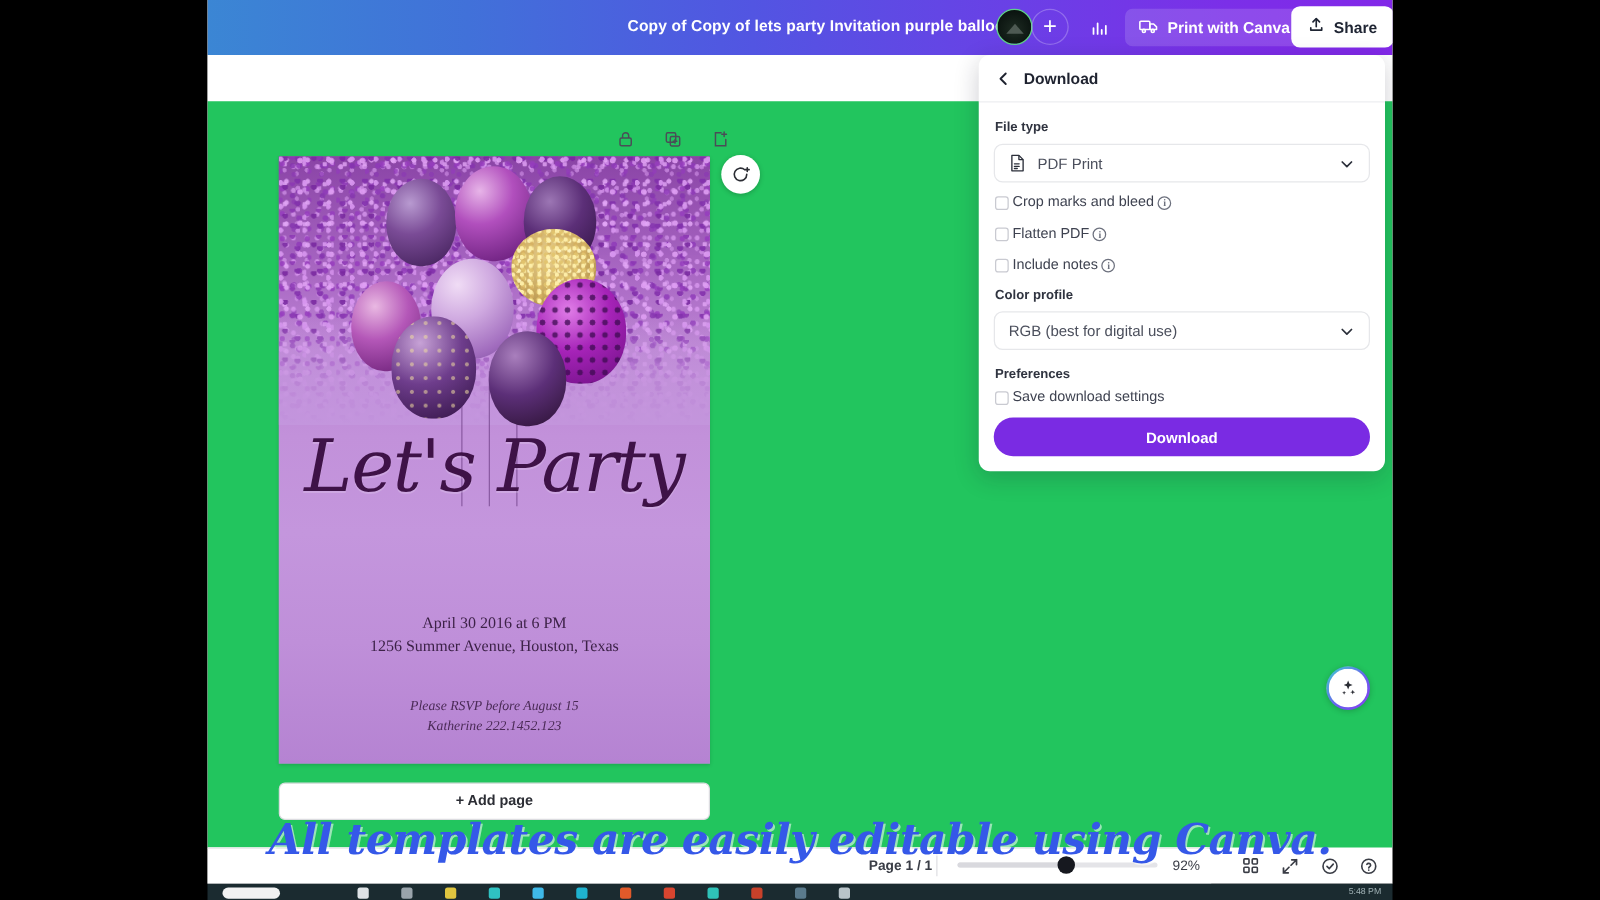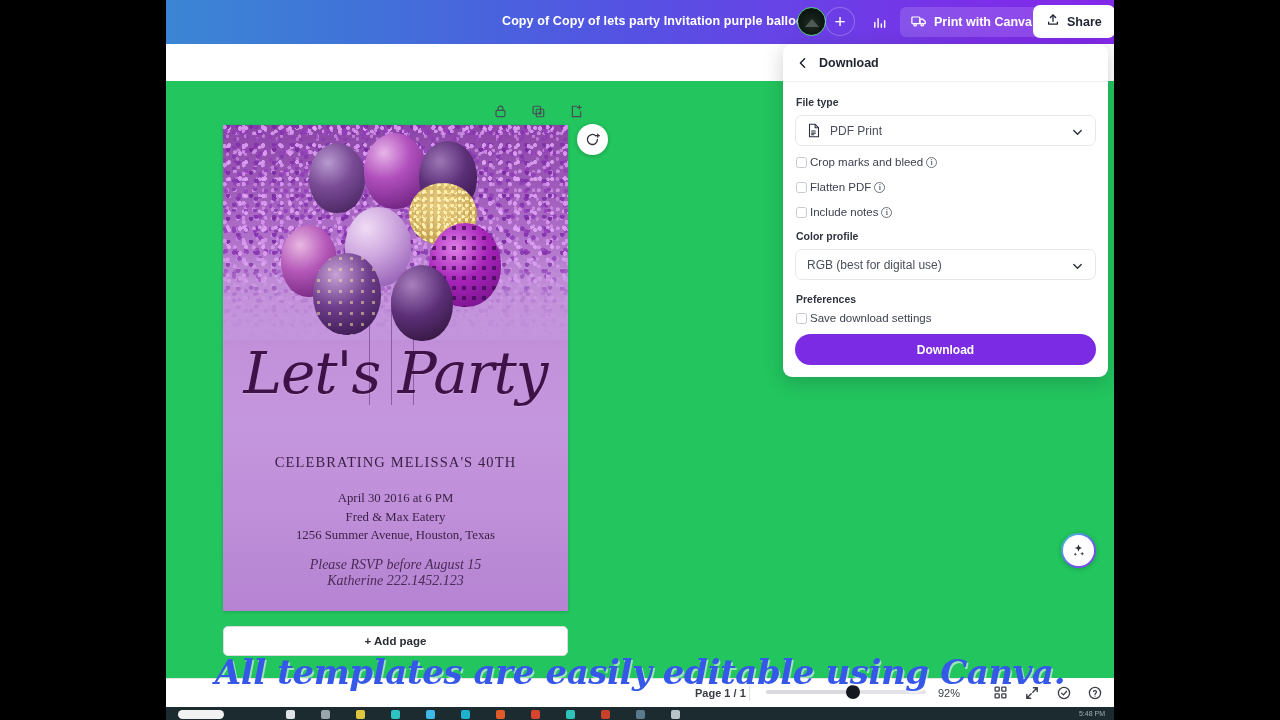--- a/index.html
+++ b/index.html
@@ -124,21 +124,21 @@
   .card-head {
     position:absolute; left:0; top:329px; width:345px; text-align:center;
     font-family:"Liberation Serif", serif; font-size:14.5px; letter-spacing:1.1px; color:#3b2046;
   }
   .card-lines{
     position:absolute; left:0; top:364px; width:345px; text-align:center;
     font-family:"Liberation Serif", serif; font-size:12.8px; color:#3d2248; line-height:18.5px;
   }
   .card-rsvp{
     position:absolute; left:0; top:432px; width:345px; text-align:center;
-    font-family:"Liberation Serif", serif; font-style:italic; font-size:14px;
+    font-family:"Liberation Serif", serif; font-style:italic; font-size:11px;
     color:#4a2a56; line-height:16px;
   }
 
   #regen {
     position:absolute; left:411px; top:43px; width:31px;height:31px;border-radius:50%;
     background:#fff; box-shadow:0 1px 4px rgba(0,0,0,.22);
     display:flex;align-items:center;justify-content:center;
   }
 
   #add-page {
@@ -324,24 +324,22 @@
              background:
                radial-gradient(circle at 50% 50%, rgba(240,220,160,.55) 0 1.4px, transparent 1.8px),
                radial-gradient(circle at 34% 26%, #c7a2d6 0%, #6e3d8c 44%, #2e1040 100%);
              background-size:11px 11px, 100% 100%;">
         </div>
         <div class="balloon" style="left:168px;top:140px;width:62px;height:76px;
              background:radial-gradient(circle at 34% 26%, #a97fbd 0%, #5c2f78 46%, #29102f 100%);">
         </div>
 
         <div class="card-script">Let's Party</div>
-        <div class="card-head">CELEBRATING MELISSA'S 40TH</div>
         <div class="card-lines">
           <div>April 30 2016 at 6 PM</div>
-          <div>Fred &amp; Max Eatery</div>
           <div>1256 Summer Avenue, Houston, Texas</div>
         </div>
         <div class="card-rsvp">
           <div>Please RSVP before August 15</div>
           <div>Katherine 222.1452.123</div>
         </div>
       </div>
 
       <div id="regen">
         <svg width="17" height="17" viewBox="0 0 18 18" fill="none" stroke="#2b2d34" stroke-width="1.35" stroke-linecap="round">

